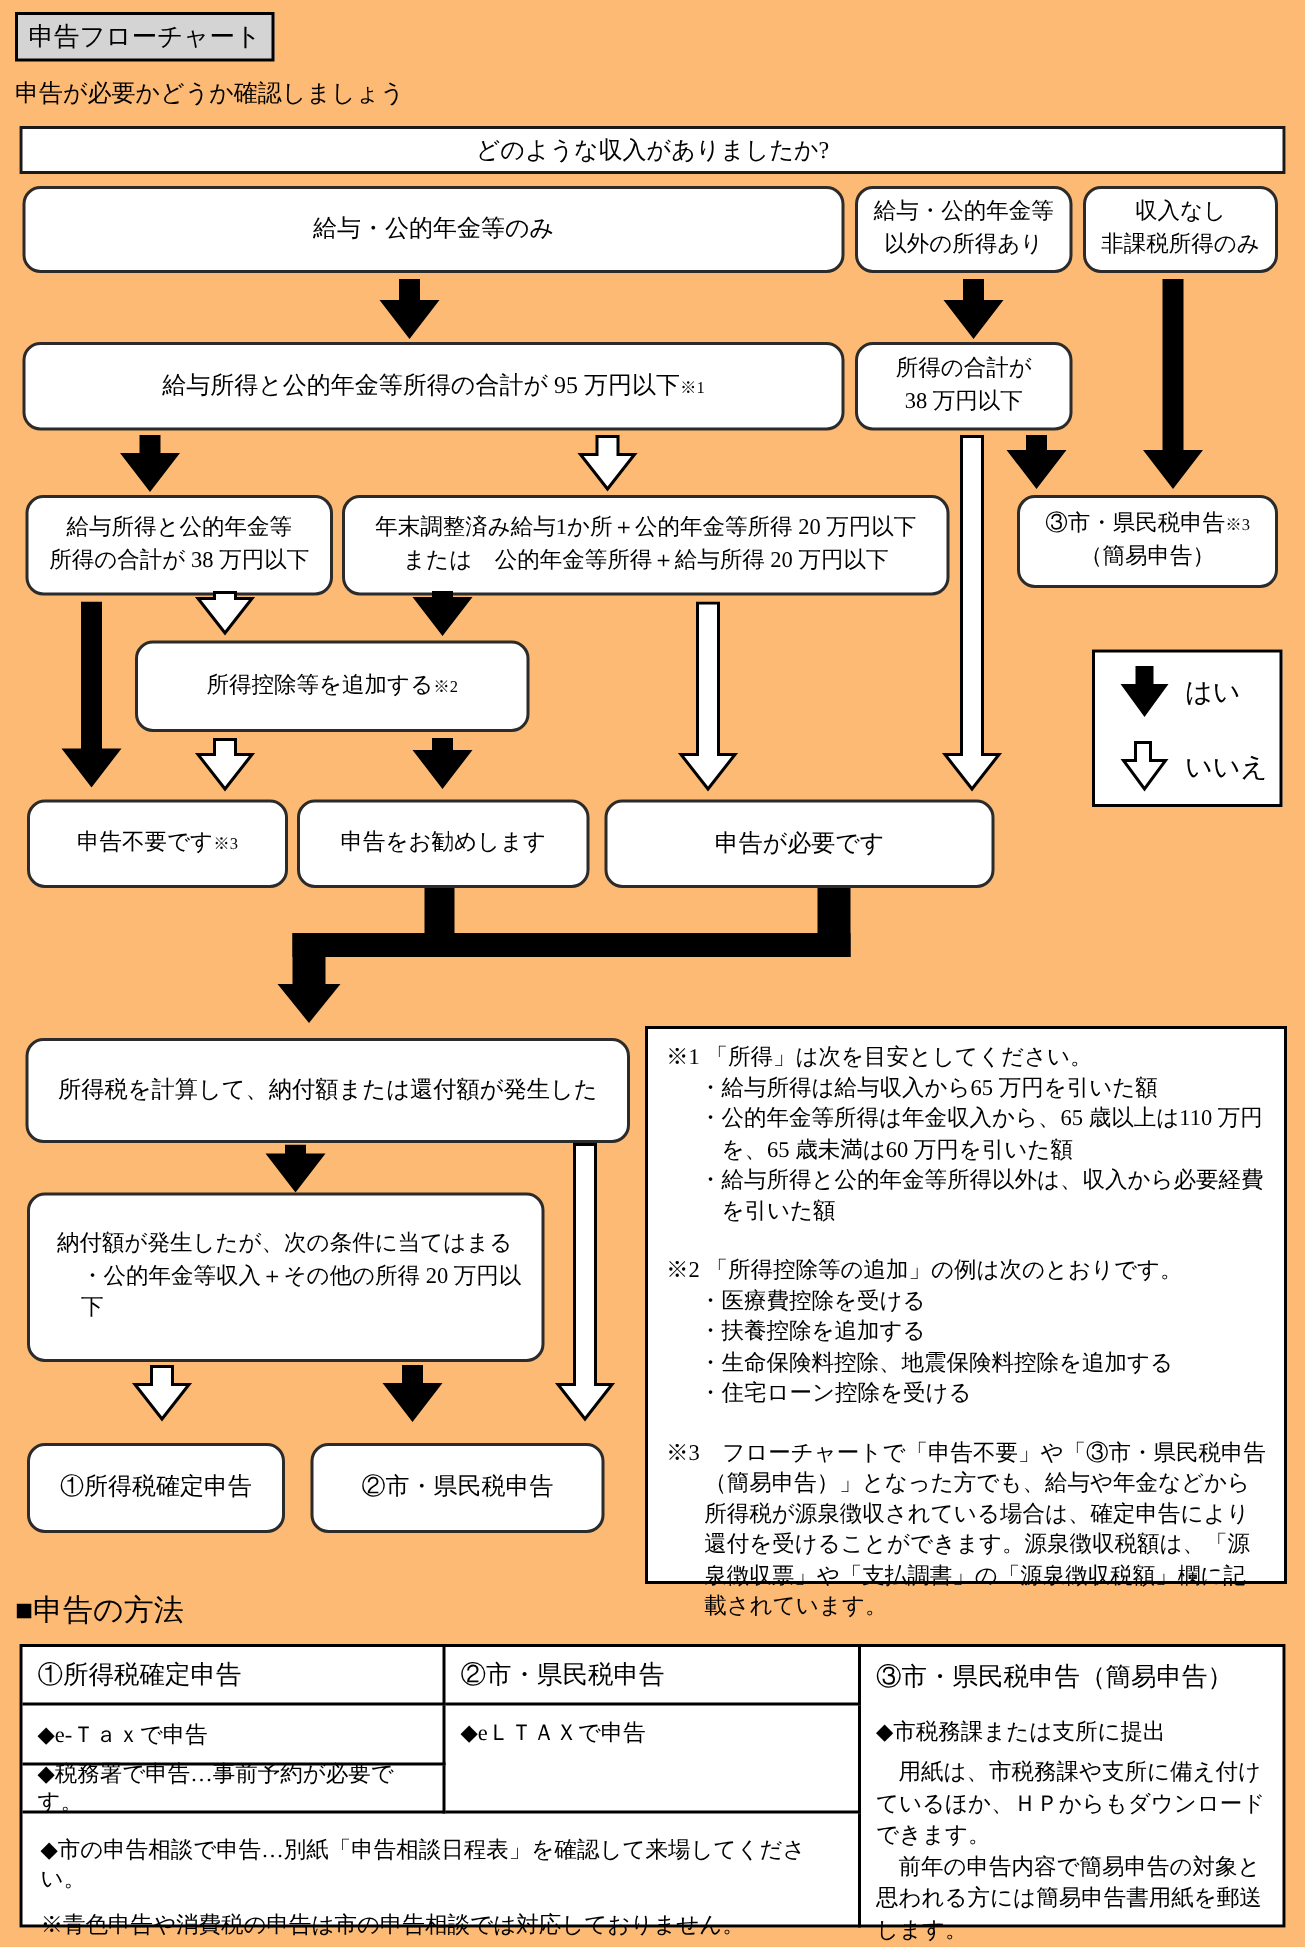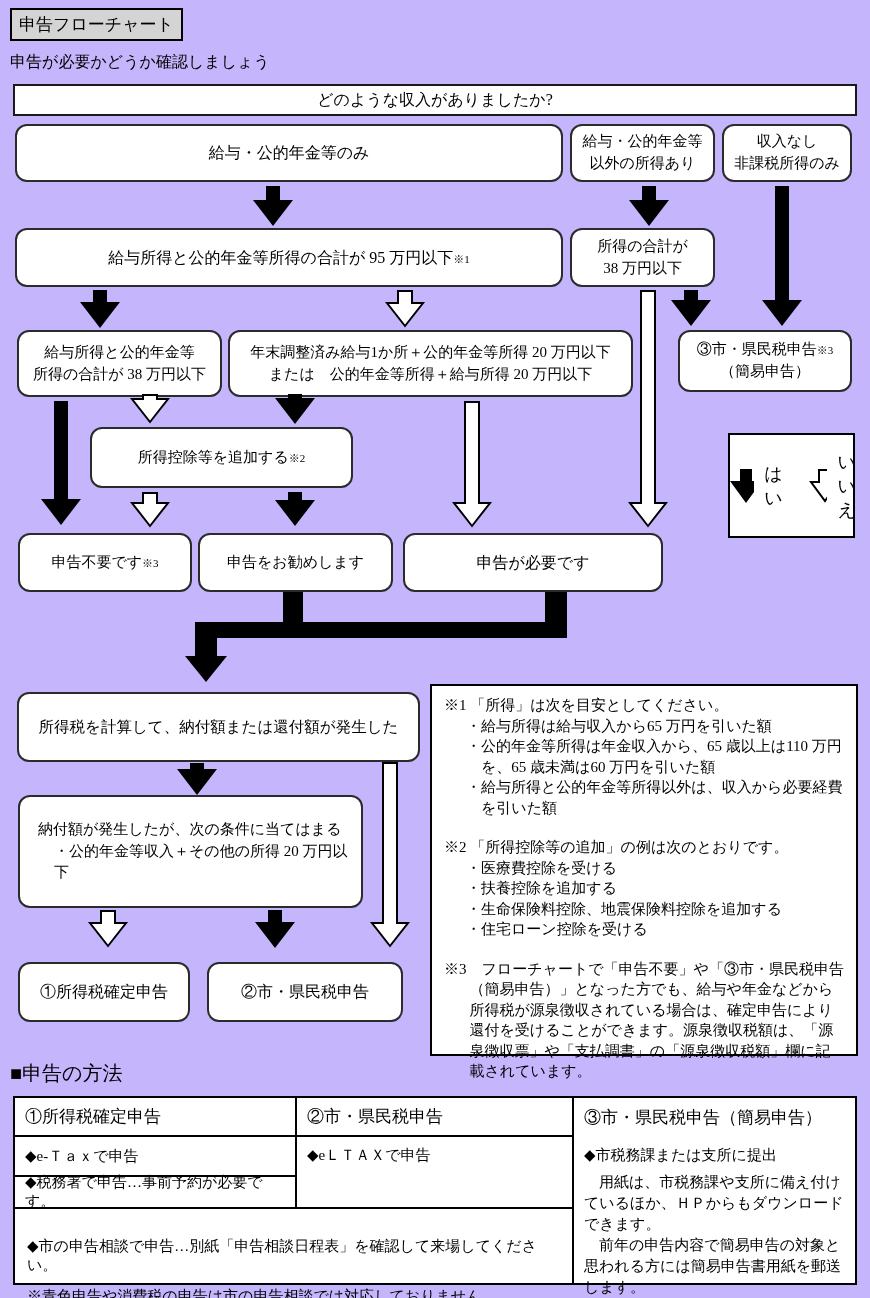--- a/index.html
+++ b/index.html
@@ -1,34 +1,34 @@
 <!DOCTYPE html>
 <html lang="ja"><head>
 <meta charset="utf-8">
 <style>
   * { margin:0; padding:0; box-sizing:border-box; }
   body { background:#fff; font-family:"Liberation Serif","DejaVu Serif",serif; color:#000; }
-  #page { position:relative; width:870px; height:1298px; background:#c4b5fd; overflow:hidden; }
+  #page { position:relative; width:870px; height:1298px; background:#fdba74; overflow:hidden; }
   .rbox { position:absolute; border:2px solid #2b2b2b; border-radius:12px; background:#fff;
           display:flex; flex-direction:column; align-items:center; justify-content:center;
           text-align:center; font-size:16px; line-height:1.45; }
   .sqbox { position:absolute; border:2px solid #1a1a1a; background:#fff; display:flex;
            align-items:center; justify-content:center; font-size:16px; }
   .ref { font-size:11px; }
   .line { display:block; }
 
   #title-box { position:absolute; left:10px; top:8px; border:2px solid #000; background:#d4d4d4;
                padding:3px 7px; font-size:17px; }
   #subtitle { position:absolute; left:10px; top:52px; font-size:16px; }
 
   svg.arr { position:absolute; display:block; }
   .bar { position:absolute; background:#000; }
 
   #legend { position:absolute; left:728px; top:433px; width:127px; height:105px;
-            border:2px solid #000; background:#fff; display:flex; flex-direction:row;
+            border:2px solid #000; background:#fff; display:flex; flex-direction:column;
             justify-content:center; gap:16px; padding-left:16px; }
   .legend-row { display:flex; align-items:center; gap:10px; font-size:18px; }
 
   #notes { position:absolute; left:430px; top:684px; width:428px; height:372px;
            border:2px solid #000; background:#fff; padding:9px 12px 8px 12px;
            font-size:15px; line-height:20.5px; }
   .note-items { margin-left:22px; }
   .note-item { padding-left:1em; text-indent:-1em; }
   .note-gap { height:19px; }
   .n3 { padding-left:1.7em; text-indent:-1.7em; }
@@ -221,21 +221,21 @@
 
   <div id="methods-table">
     <div class="cell cell-h b-r b-b" style="left:0;top:0;width:282px;height:39px">①所得税確定申告</div>
     <div class="cell cell-h b-r b-b" style="left:282px;top:0;width:277px;height:39px">②市・県民税申告</div>
     <div class="cell cell-h" style="left:559px;top:0;width:281px;height:39px">③市・県民税申告（簡易申告）</div>
 
     <div class="cell b-r b-b" style="left:0;top:39px;width:282px;height:40px">◆e-Ｔａｘで申告</div>
     <div class="cell b-r b-b" style="left:282px;top:39px;width:277px;height:72px;align-items:flex-start;padding-top:9px">◆eＬＴＡＸで申告</div>
     <div class="cell b-r b-b" style="left:0;top:79px;width:282px;height:32px">◆税務署で申告…事前予約が必要です。</div>
 
-    <div class="cell b-r cell-block" style="left:0;top:111px;width:559px;height:76px;padding:28px 12px 0 12px">
+    <div class="cell b-r cell-block" style="left:0;top:111px;width:559px;height:76px;padding:15px 12px 0 12px">
       <div>◆市の申告相談で申告…別紙「申告相談日程表」を確認して来場してください。</div>
       <div style="margin-top:12px">※青色申告や消費税の申告は市の申告相談では対応しておりません。</div>
     </div>
 
     <div class="cell cell-block" style="left:559px;top:39px;width:281px;height:148px;padding:8px 8px 0 10px;line-height:21px">
       <div>◆市税務課または支所に提出</div>
       <div class="para-indent" style="margin-top:6px">用紙は、市税務課や支所に備え付けているほか、ＨＰからもダウンロードできます。</div>
       <div class="para-indent">前年の申告内容で簡易申告の対象と思われる方には簡易申告書用紙を郵送します。</div>
     </div>
   </div>

